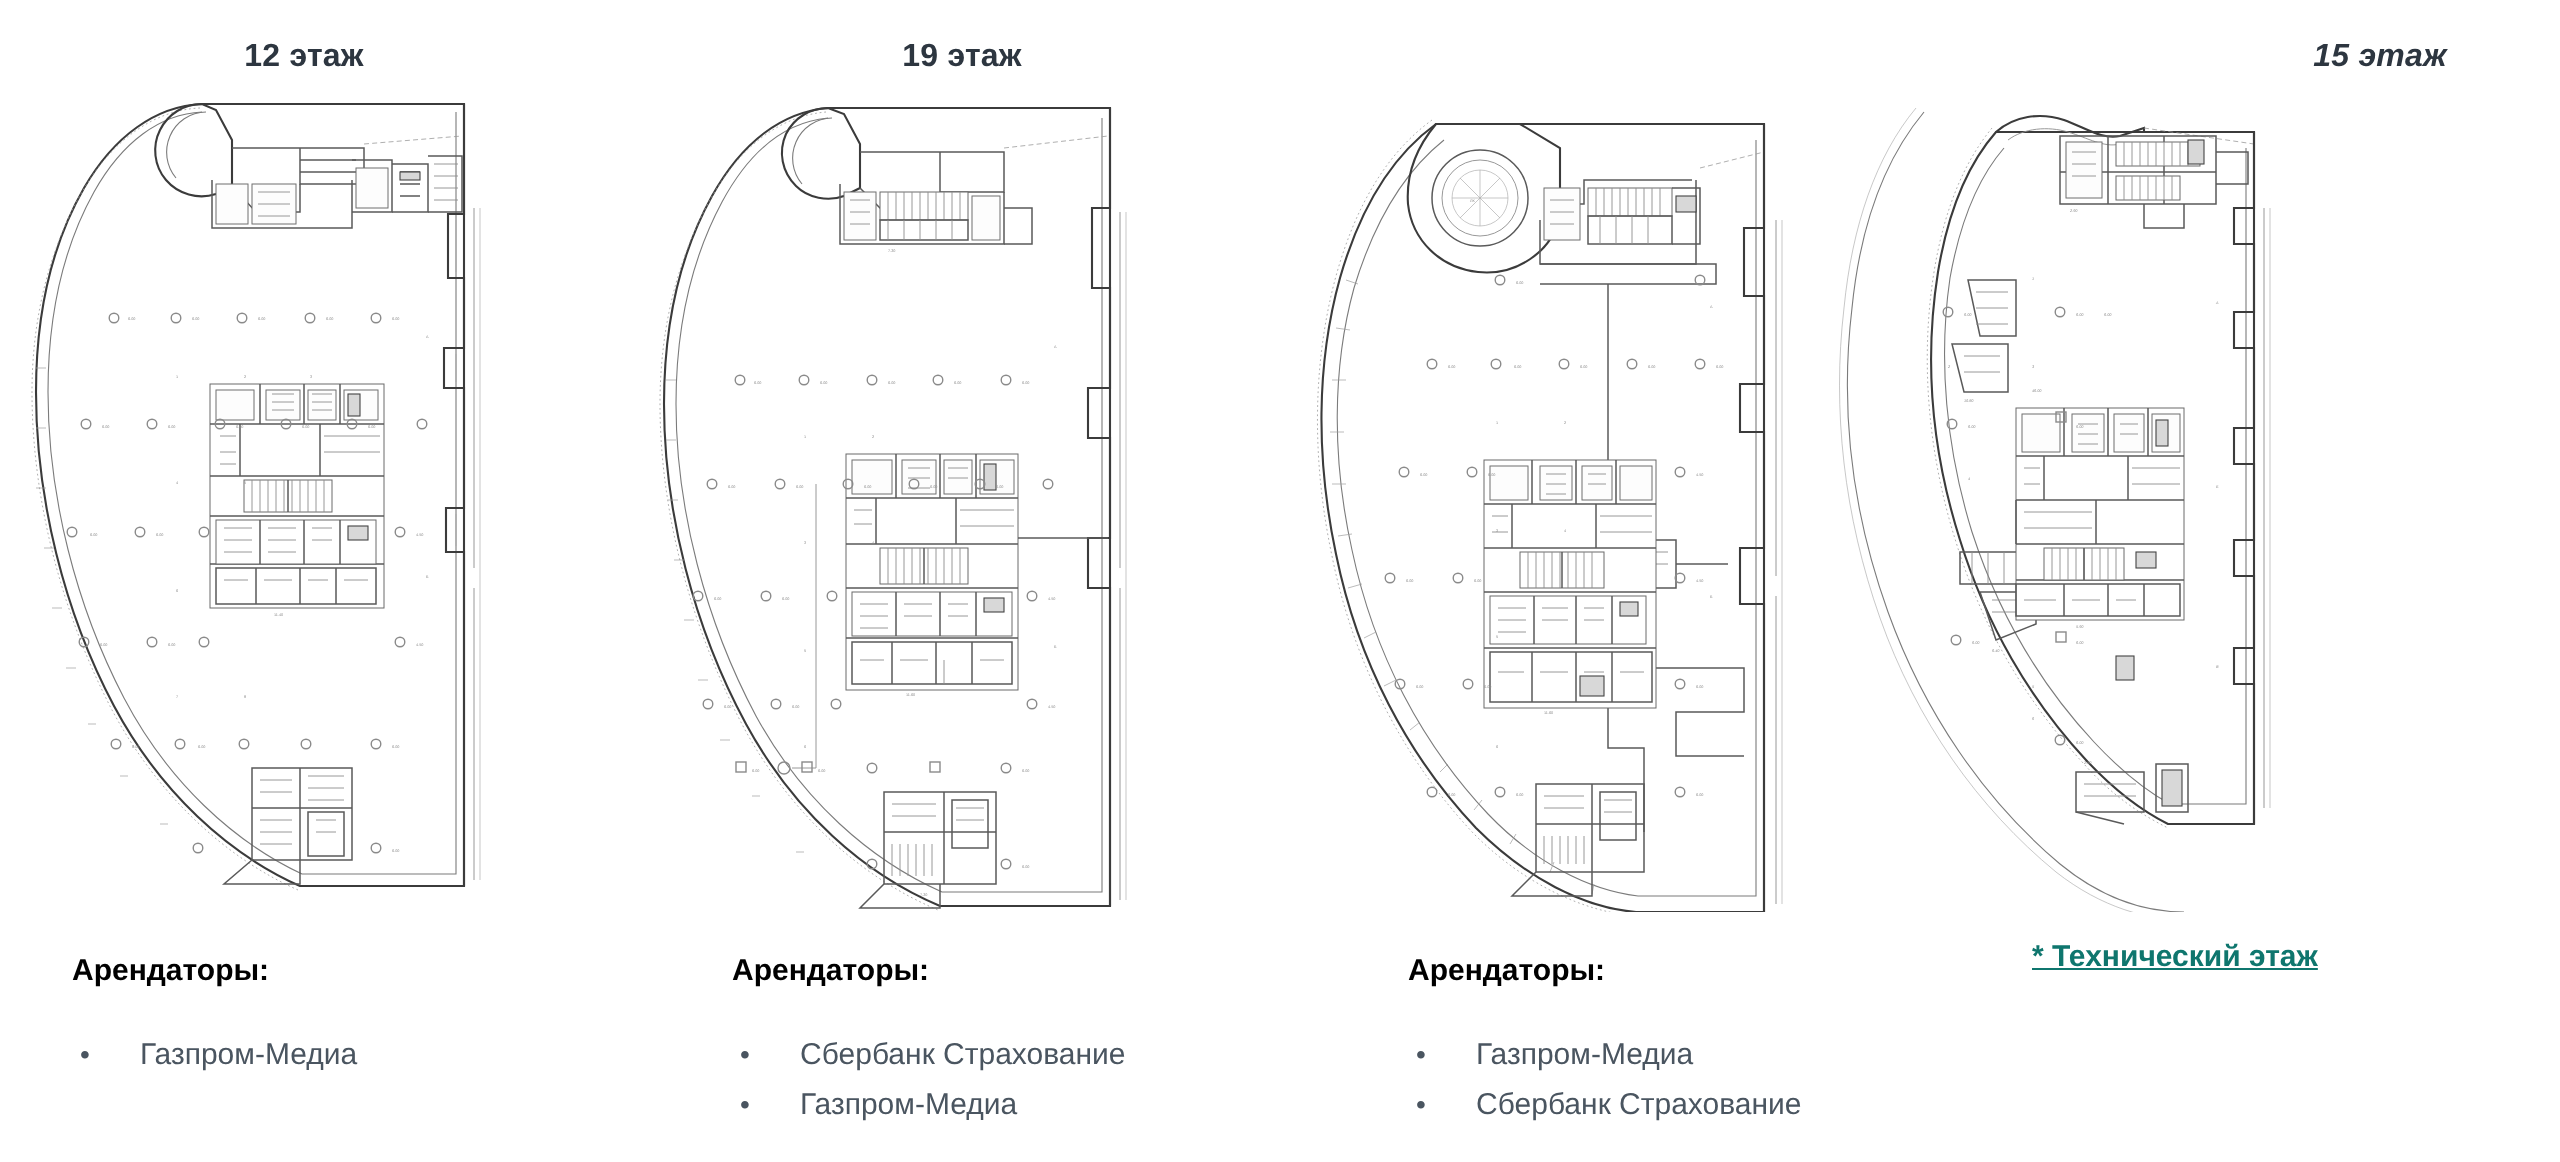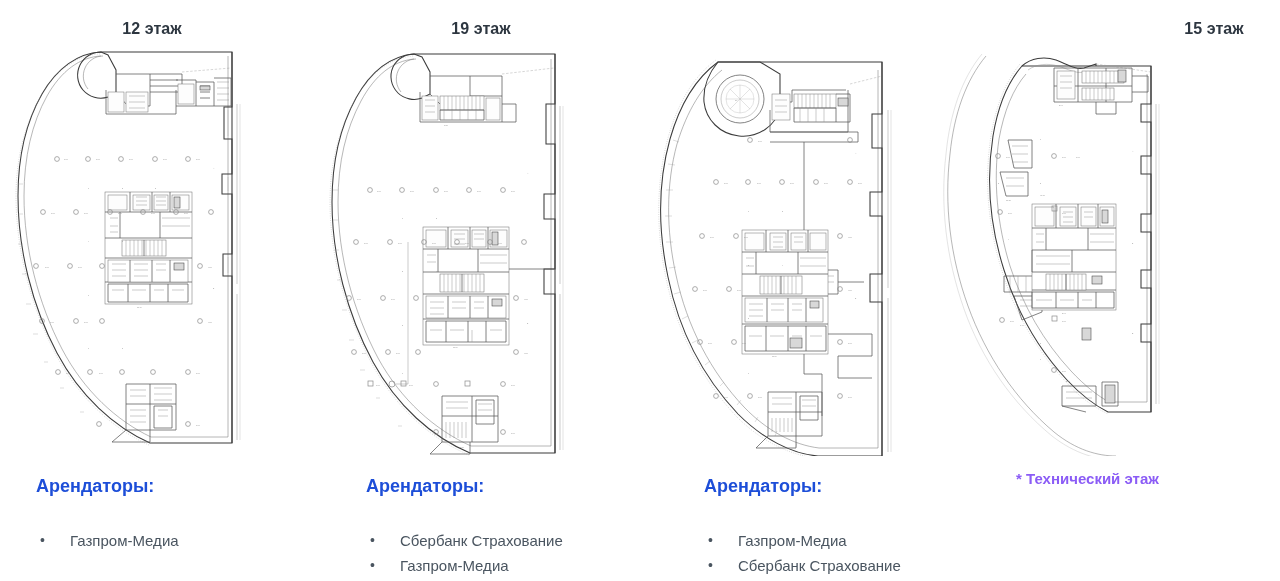--- a/index.html
+++ b/index.html
@@ -23,21 +23,21 @@
   }
   .floor-col {
     position: absolute;
     top: 0;
     width: 320px;
     height: 581px;
   }
   .col-1 { left: 0px; }
   .col-2 { left: 320px; }
   .col-3 { left: 650px; }
-  .col-4 { left: 936px; }
+  .col-4 { left: 912px; font-style: italic; }
 
   .floor-title {
     position: absolute;
     top: 19px;
     width: 100%;
     text-align: center;
     font-size: 16px;
     font-weight: bold;
     letter-spacing: 0.1px;
     color: #2d3640;
@@ -60,24 +60,24 @@
   .tenants {
     position: absolute;
     left: 36px;
     top: 477px;
     width: 300px;
   }
   .col-2 .tenants { left: 46px; }
   .col-3 .tenants { left: 54px; }
 
   .tenants-heading {
-    font-size: 18px;
+    font-size: 15px;
     font-weight: bold;
-    color: #1d4ed8;
-    margin: 0 0 33px 0;
+    color: #000000;
+    margin: 0 0 20px 0;
     line-height: 18px;
   }
   .tenant-list {
     list-style: none;
     margin: 0;
     padding: 0;
   }
   .tenant-item {
     font-size: 15px;
     color: #4a5560;
@@ -93,22 +93,23 @@
     color: #4a5560;
     font-size: 14px;
     line-height: 25px;
   }
   .tech-note {
     position: absolute;
     left: 1016px;
     top: 470px;
     font-size: 15px;
     font-weight: bold;
-    color: #8b5cf6;
+    color: #0f766e;
     white-space: nowrap;
+    text-decoration: underline;
   }
 
   
   .w-out   { fill: none; stroke: #3b3b3b; stroke-width: 1.05; }
   .w-out2  { fill: none; stroke: #7b7b7b; stroke-width: 0.55; }
   .w-med   { fill: none; stroke: #5a5a5a; stroke-width: 0.75; }
   .w-thin  { fill: none; stroke: #8d8d8d; stroke-width: 0.45; }
   .w-hair  { fill: none; stroke: #a9a9a9; stroke-width: 0.32; }
   .w-dash  { fill: none; stroke: #9a9a9a; stroke-width: 0.4; stroke-dasharray: 2.5 1.6; }
   .w-dot   { fill: none; stroke: #9a9a9a; stroke-width: 0.4; stroke-dasharray: 0.9 1.4; }

